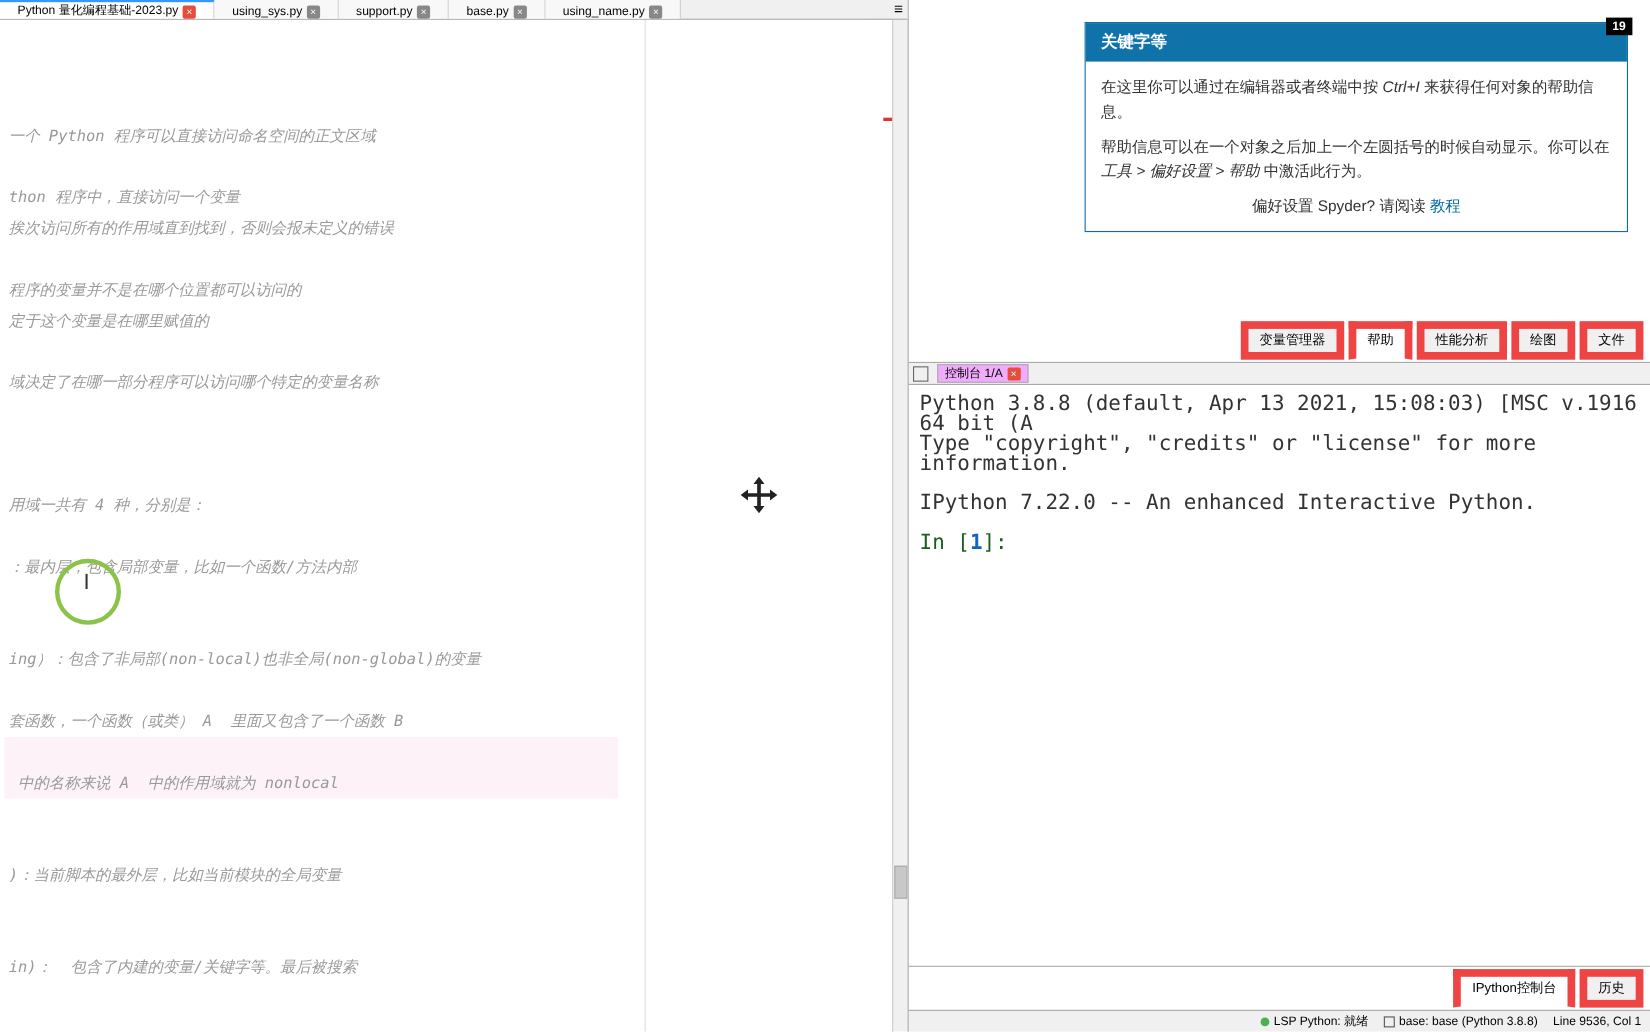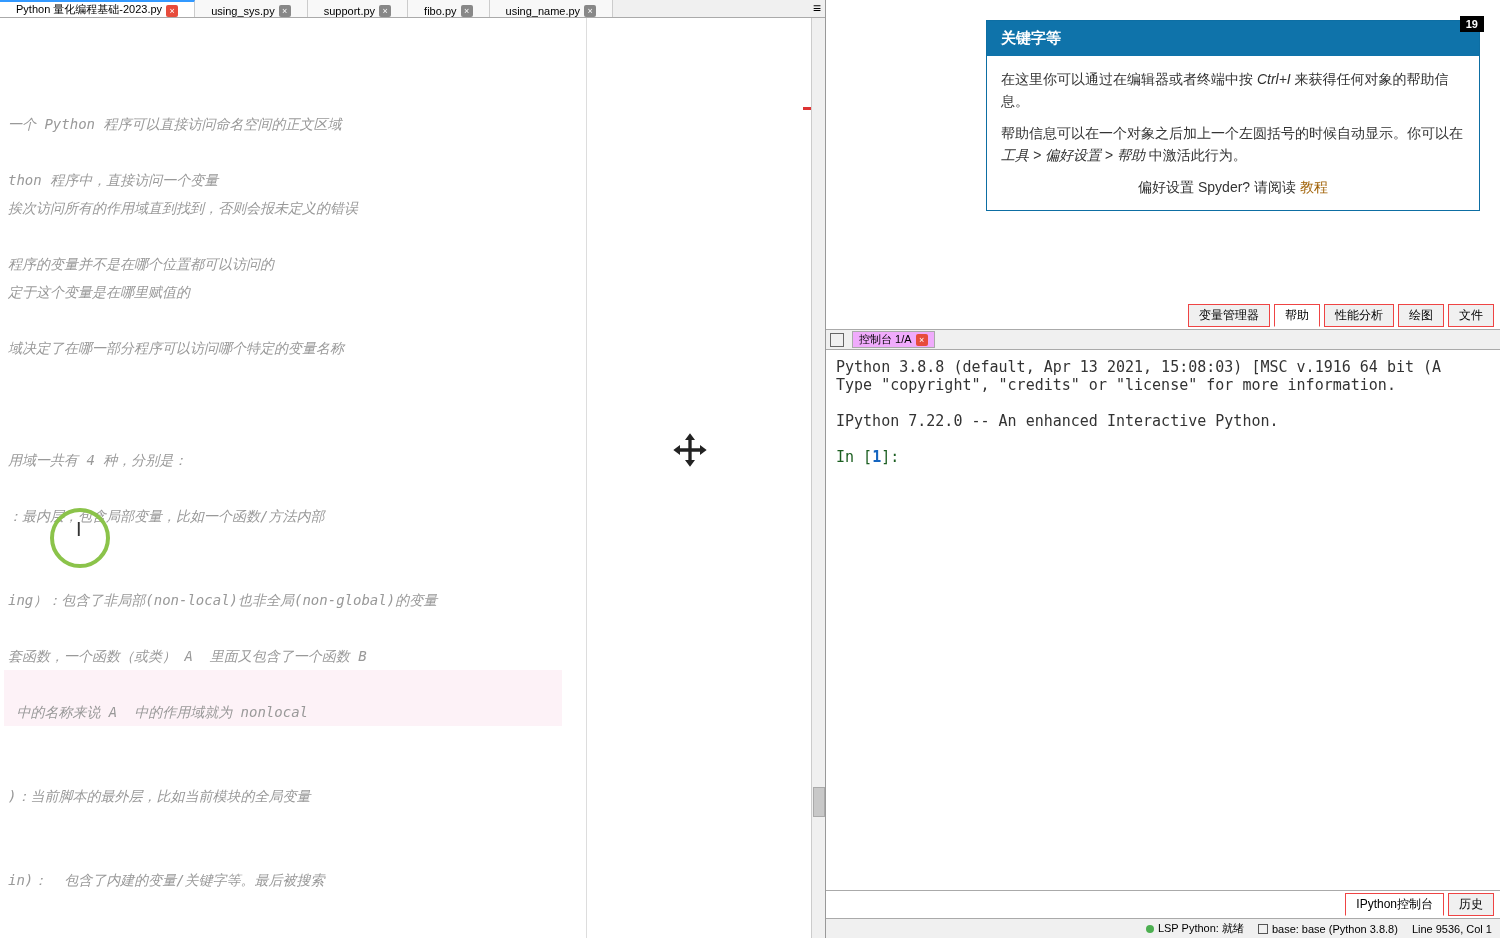--- a/index.html
+++ b/index.html
@@ -30,31 +30,31 @@
 .move-cursor { position: absolute; left: 670px; top: 412px; font-size: 36px; color: #222; font-weight: bold; }
 .red-tick { position: absolute; right: 14px; top: 89px; width: 8px; height: 3px; background: #d33; }
 
 .help-panel { height: 330px; display: flex; flex-direction: column; border-bottom: 1px solid #aaa; }
 .help-content { flex: 1; padding: 20px 20px 10px 160px; position: relative; }
 .help-card { border: 1px solid #0d6ea3; background: #fff; }
 .help-header { background: #0f73aa; color: #fff; padding: 8px 14px; font-size: 15px; font-weight: bold; position: relative; }
 .help-badge { position: absolute; right: -5px; top: -5px; background: #000; color: #fff; padding: 2px 6px; font-size: 11px; }
 .help-text { padding: 12px 14px; font-size: 14px; line-height: 22px; color: #333; }
 .help-text .highlight { font-style: italic; }
-.help-text a { color: #a16207; text-decoration: none; }
+.help-text a { color: #0369a1; text-decoration: none; }
 .help-text .center-line { text-align: center; margin-top: 10px; }
 .help-tabs { display: flex; justify-content: flex-end; padding: 2px 6px; gap: 4px; }
-.help-tab-item { padding: 2px 10px; font-size: 12px; background: #f0f0f0; border: 1px solid #ef4444; cursor: pointer; }
+.help-tab-item { padding: 2px 10px; font-size: 12px; background: #f0f0f0; border: 7px solid #ef4444; cursor: pointer; }
 .help-tab-item.active { background: #fff; border-bottom: 1px solid #fff; }
 
 .console-panel { flex: 1; display: flex; flex-direction: column; }
 .console-tabs { display: flex; align-items: center; height: 20px; background: #f0f0f0; border-bottom: 1px solid #aaa; padding-left: 4px; }
 .console-tabs .icon-sq { width: 14px; height: 14px; border: 1px solid #666; margin-right: 8px; cursor: pointer; }
 .console-tab { display: flex; align-items: center; padding: 0 6px; font-size: 11px; background: #f0abfc; border: 1px solid #aaa; }
-.console-output { flex: 1; padding: 8px 10px; font-family: Consolas, monospace; font-size: 15px; line-height: 18px; color: #333; white-space: pre-wrap; }
+.console-output { flex: 1; padding: 8px 10px; font-family: Consolas, monospace; font-size: 19px; line-height: 18px; color: #333; white-space: pre-wrap; }
 .console-output .prompt-in { color: #1b5e20; }
 .console-output .prompt-num { color: #1565c0; font-weight: bold; }
 
 .bottom-tabs { display: flex; justify-content: flex-end; padding: 2px 6px; gap: 4px; border-top: 1px solid #aaa; margin-top: 32px; }
 
 .status-bar { height: 20px; background: #f0f0f0; border-top: 1px solid #aaa; display: flex; align-items: center; justify-content: flex-end; font-size: 11px; gap: 14px; padding: 4px 8px; }
 .status-item { display: flex; align-items: center; gap: 4px; }
 .status-dot { width: 8px; height: 8px; background: #4caf50; border-radius: 50%; }
 .status-icon { width: 10px; height: 10px; border: 1px solid #555; }
 
@@ -73,21 +73,21 @@
       </div>
       <div class="editor-tab">
         <span>using_sys.py</span>
         <span class="tab-close gray">×</span>
       </div>
       <div class="editor-tab">
         <span>support.py</span>
         <span class="tab-close gray">×</span>
       </div>
       <div class="editor-tab">
-        <span>fibo.py</span>
+        <span>base.py</span>
         <span class="tab-close gray">×</span>
       </div>
       <div class="editor-tab">
         <span>using_name.py</span>
         <span class="tab-close gray">×</span>
       </div>
       <div class="tabs-menu">≡</div>
     </div>
 
     <div class="editor-body">

